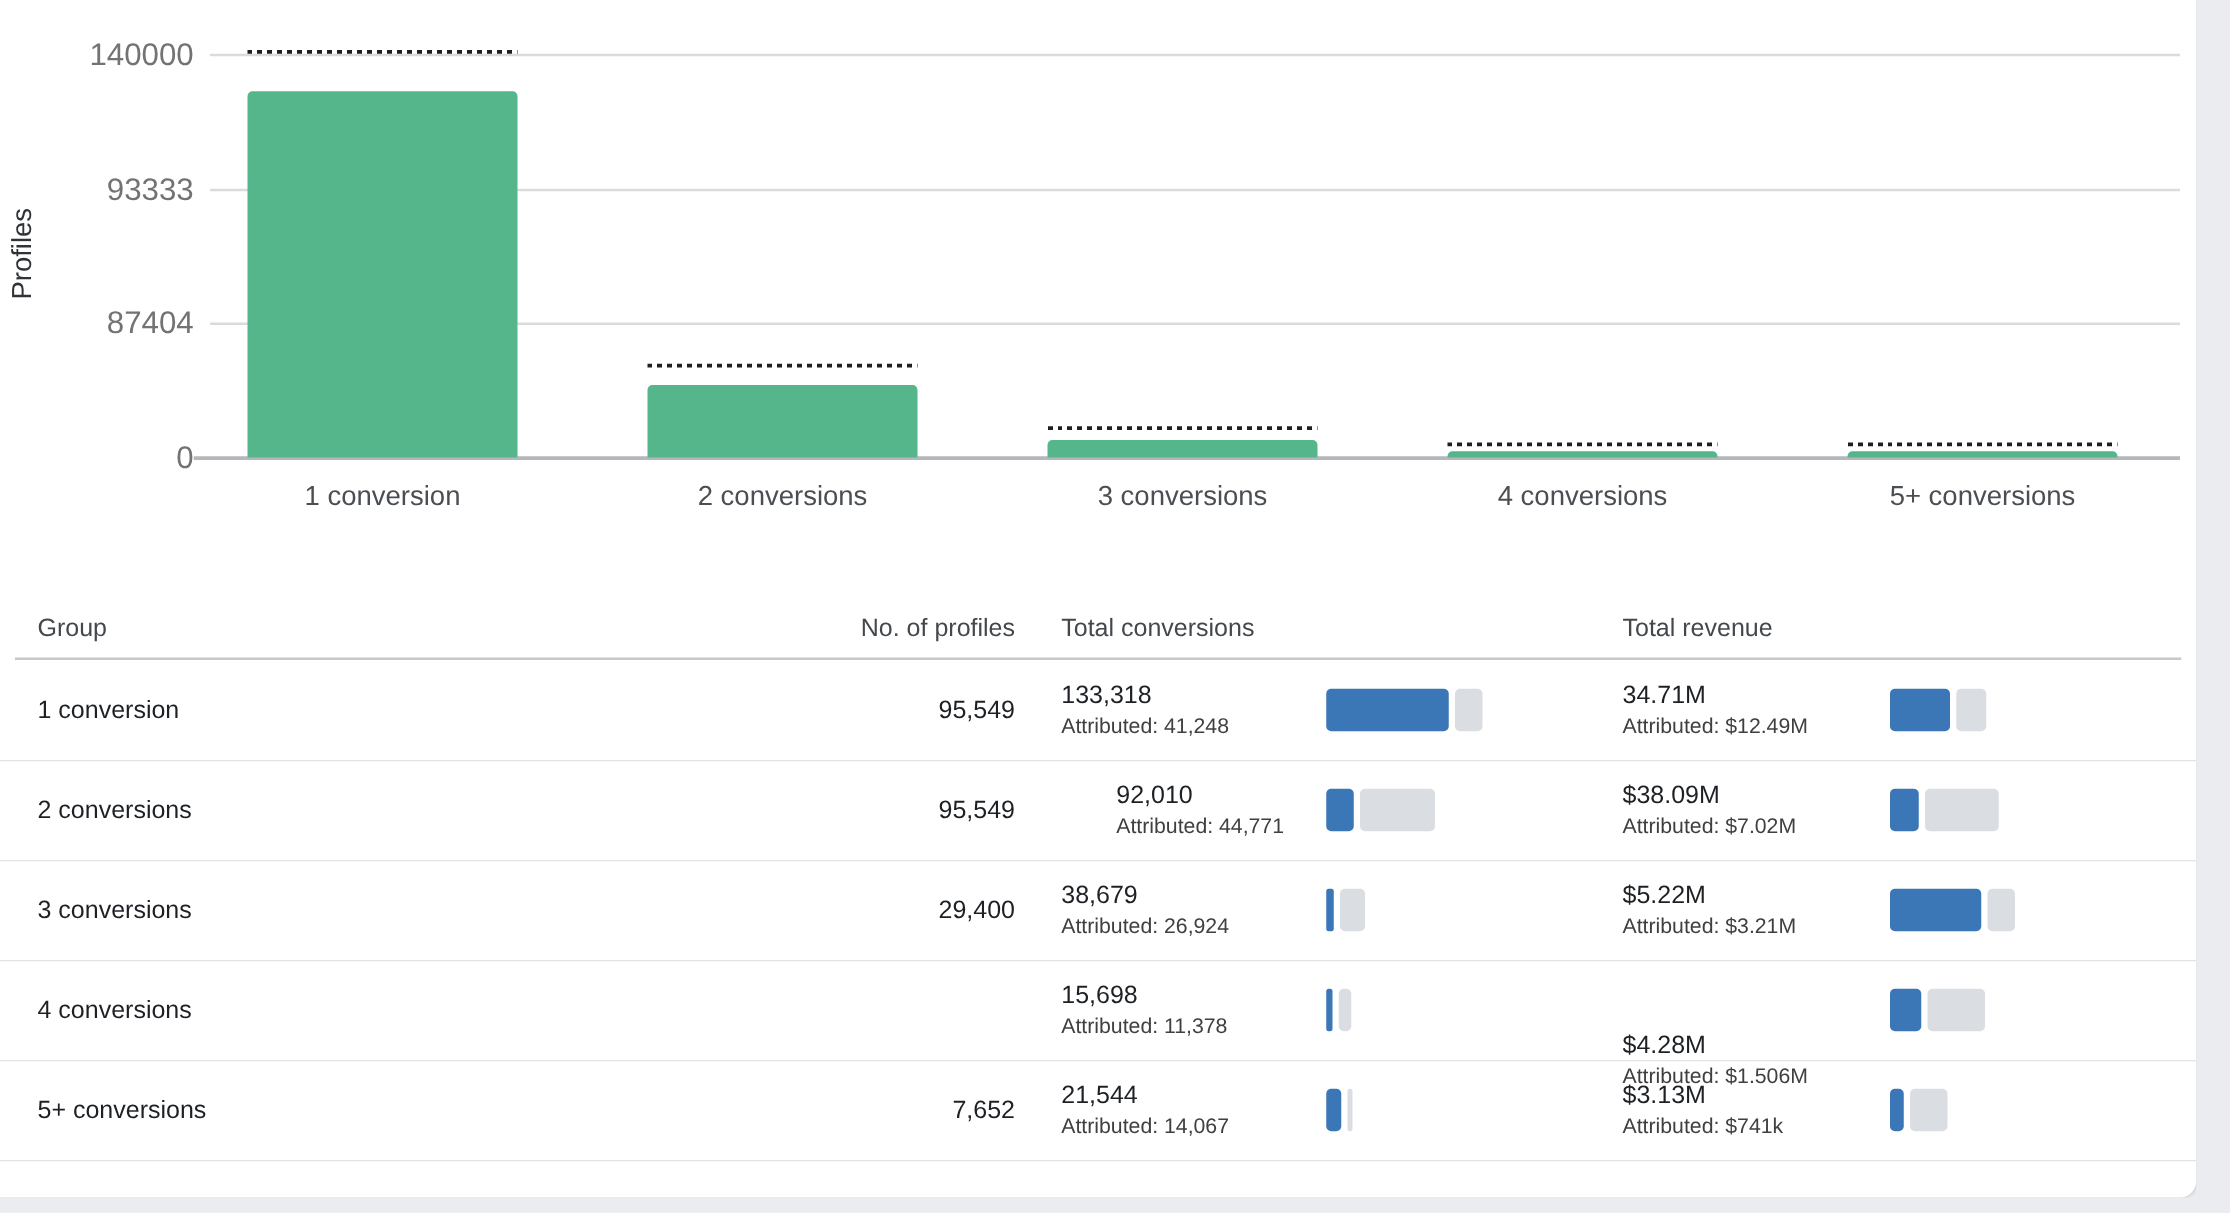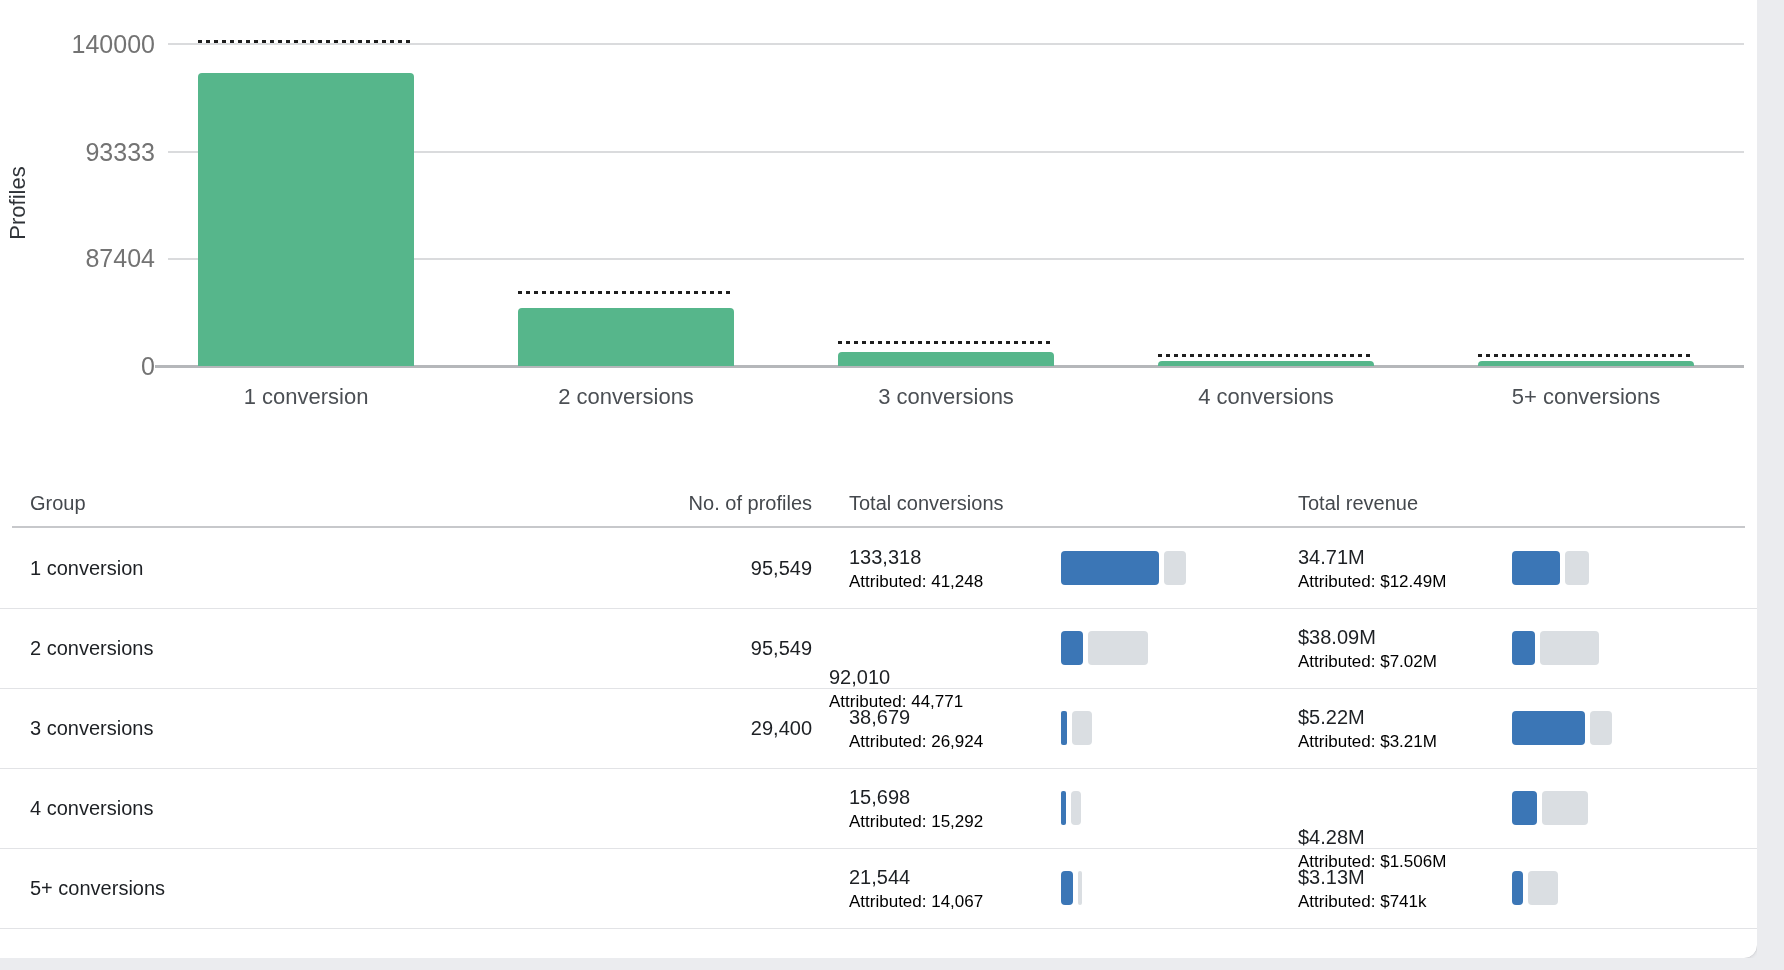--- a/index.html
+++ b/index.html
@@ -56,21 +56,21 @@
   }
   .c-profiles{
     position:absolute;left:560px;width:252px;top:0;height:100%;
     display:flex;align-items:center;justify-content:flex-end;
     font-size:20px;color:#1d2024;
   }
   .c-block{
     position:absolute;top:50%;transform:translateY(-50%);
   }
   .c-block .val{font-size:20px;color:#1d2024;line-height:26px;}
-  .c-block .attr{font-size:17px;color:#000000;line-height:23px;}
+  .c-block .attr{font-size:17px;color:#404040;line-height:23px;}
   .mini-bar{
     position:absolute;top:23px;height:34px;
     display:inline-flex;gap:5px;align-items:stretch;
   }
   .mini-bar .fill{background:#3b76b6;border-radius:4px;height:34px;}
   .mini-bar .rest{background:#dadee2;border-radius:4px;height:34px;}
   .edge-right{position:absolute;top:0;left:1757px;width:27px;height:970px;background:#ebecef;}
   .edge-bottom{position:absolute;top:958px;left:0;width:1784px;height:12px;background:#ebecef;}
 </style>
 </head>
@@ -134,21 +134,21 @@
     </div>
     <div class="mini-bar" style="left:1512px;">
         <span class="fill" style="width: 48px; background: rgb(59, 118, 182);"></span>
         <span class="rest" style="width: 24px; background: rgb(218, 222, 226);"></span>
       </div>
   </div>
 
   <div class="t-row" style="top:608px;">
     <div class="c-group">2 conversions</div>
     <div class="c-profiles">95,549</div>
-    <div class="c-block" style="left:829px;margin-top:40px;">
+    <div class="c-block" style="left:893px;">
       <div class="val">92,010</div>
       <div class="attr">Attributed: 44,771</div>
     </div>
     <div class="mini-bar" style="left:1061px;">
         <span class="fill" style="width: 22px; background: rgb(59, 118, 182);"></span>
         <span class="rest" style="width: 60px; background: rgb(218, 222, 226);"></span>
       </div>
     <div class="c-block" style="left:1298px;">
       <div class="val">$38.09M</div>
       <div class="attr">Attributed: $7.02M</div>
@@ -177,38 +177,39 @@
     <div class="mini-bar" style="left:1512px;">
         <span class="fill" style="width: 73px; background: rgb(59, 118, 182);"></span>
         <span class="rest" style="width: 22px; background: rgb(218, 222, 226);"></span>
       </div>
   </div>
 
   <div class="t-row" style="top:768px;">
     <div class="c-group">4 conversions</div>
     <div class="c-block" style="left:849px;">
       <div class="val">15,698</div>
-      <div class="attr">Attributed: 15,292</div>
+      <div class="attr">Attributed: 11,378</div>
     </div>
     <div class="mini-bar" style="left:1061px;">
         <span class="fill" style="width: 5px; background: rgb(59, 118, 182); border-radius: 2px;"></span>
         <span class="rest" style="width: 10px; background: rgb(218, 222, 226);"></span>
       </div>
     <div class="c-block" style="left:1298px;margin-top:40px;">
       <div class="val">$4.28M</div>
       <div class="attr">Attributed: $1.506M</div>
     </div>
     <div class="mini-bar" style="left:1512px;">
         <span class="fill" style="width: 25px; background: rgb(59, 118, 182);"></span>
         <span class="rest" style="width: 46px; background: rgb(218, 222, 226);"></span>
       </div>
   </div>
 
   <div class="t-row" style="top:848px;">
     <div class="c-group">5+ conversions</div>
+    <div class="c-profiles">7,652</div>
     <div class="c-block" style="left:849px;">
       <div class="val">21,544</div>
       <div class="attr">Attributed: 14,067</div>
     </div>
     <div class="mini-bar" style="left:1061px;">
         <span class="fill" style="width: 12px; background: rgb(59, 118, 182);"></span>
         <span class="rest" style="width: 4px; background: rgb(218, 222, 226); border-radius: 2px;"></span>
       </div>
     <div class="c-block" style="left:1298px;">
       <div class="val">$3.13M</div>

